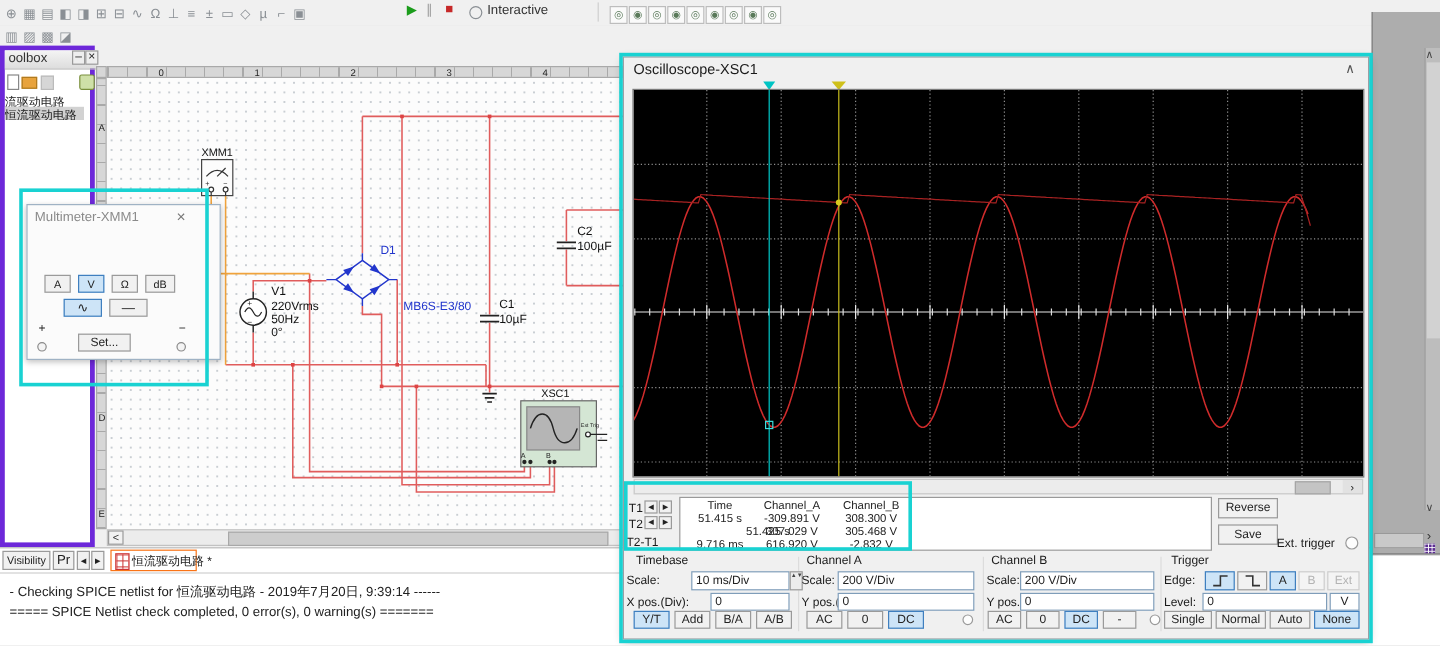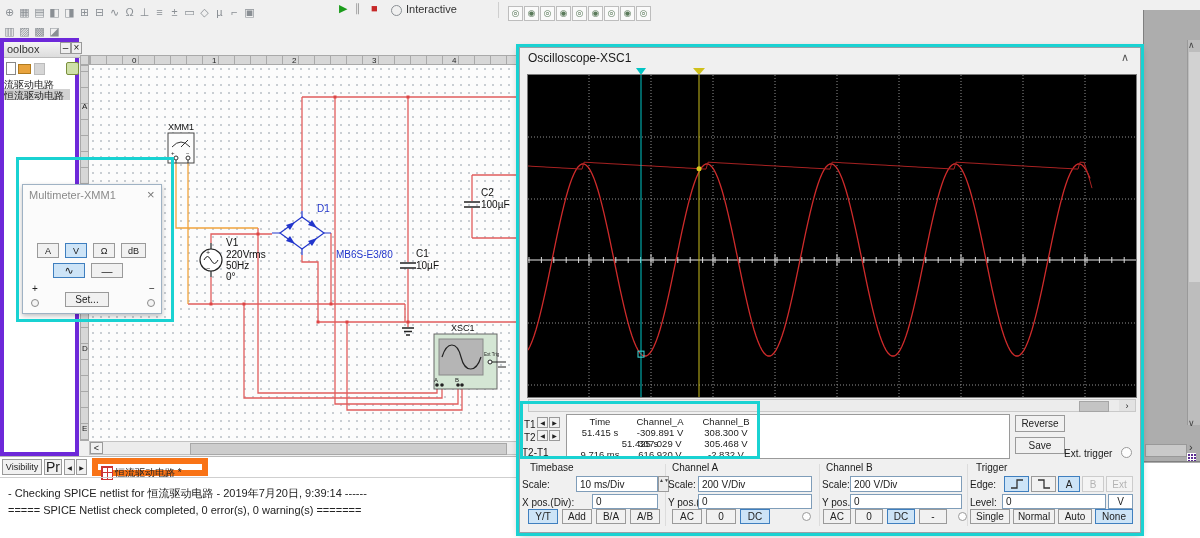--- a/index.html
+++ b/index.html
@@ -191,30 +191,30 @@
       <text x="481" y="208">100µF</text>
       <text x="317" y="212" fill="#2236cc">D1</text>
       <text x="336" y="258" fill="#2236cc">MB6S-E3/80</text>
     </g>
   </svg>
 
   <div class="abs" style="left:0;top:456px;width:1143px;height:82px;background:#fff;border-top:1px solid #b9b9b9;"></div>
   <div class="btn" style="left:2px;top:459px;width:40px;height:16px;font-size:9px;">
     <span>Visibility</span>
     </div>
-  <div class="btn" style="left:44px;top:459px;width:18px;height:16px;font-size:14px;">
+  <div class="btn" style="left:44px;top:459px;width:18px;height:16px;font-size:11px;">
     <span>Pr</span>
     </div>
   <div class="btn" style="left:64px;top:459px;width:11px;height:16px;font-size:6px;">
     <span>◀</span>
     </div>
   <div class="btn" style="left:76px;top:459px;width:11px;height:16px;font-size:6px;">
     <span>▶</span>
     </div>
-  <div class="abs" style="left:92px;top:458px;width:116px;height:18px;background:#fff;border:6px solid #f97316;box-sizing:border-box;">
+  <div class="abs" style="left:92px;top:458px;width:72px;height:18px;background:#fff;border:1px solid #f97316;box-sizing:border-box;">
     <span style="position:absolute;left:3px;top:2px;width:10px;height:12px;background:#fff;border:1px solid #c33;
           background-image:linear-gradient(#c33 1px,transparent 1px),linear-gradient(90deg,#c33 1px,transparent 1px);background-size:5px 5px;"></span>
     <span style="position:absolute;left:17px;top:2px;font-size:10px;white-space:nowrap;">恒流驱动电路 *</span>
   </div>
   <div class="abs" style="left:0;top:477px;width:1143px;height:1px;background:#cfcfcf;"></div>
   <div class="abs" style="left:8px;top:486px;font-size:11px;color:#222;white-space:nowrap;">- Checking SPICE netlist for 恒流驱动电路 - 2019年7月20日, 9:39:14 ------</div>
   <div class="abs" style="left:8px;top:504px;font-size:11px;color:#222;white-space:nowrap;">===== SPICE Netlist check completed, 0 error(s), 0 warning(s) =======</div>
 
   <div class="abs" style="left:1143px;top:10px;width:57px;height:453px;background:#adadad;border-left:1px solid #7f7f7f;box-sizing:border-box;">
     <div class="abs" style="left:43px;top:30px;width:13px;height:385px;background:#bdbdbd;border-left:1px solid #999;">
@@ -223,21 +223,21 @@
     <span class="abs" style="left:44px;top:30px;font-size:9px;color:#444;">∧</span>
     <span class="abs" style="left:44px;top:408px;font-size:9px;color:#444;">∨</span>
     <div class="abs" style="left:1px;top:434px;width:40px;height:11px;background:#c9c9c9;border:1px solid #999;"></div>
     <span class="abs" style="left:45px;top:431px;font-size:11px;color:#333;">›</span>
     <div class="abs" style="left:0;top:451px;width:57px;height:1px;background:#808080;"></div>
     <div class="abs" style="left:43px;top:443px;width:9px;height:8px;background:#5b2d91;
          background-image:linear-gradient(#fff 1px,transparent 1px),linear-gradient(90deg,#fff 1px,transparent 1px);background-size:3px 3px;"></div>
   </div>
   <div class="abs" style="left:1143px;top:463px;width:57px;height:75px;background:#fff;"></div>
 
-  <div class="abs" style="left:22px;top:184px;width:140px;height:130px;background:#fbfbfb;border:1px solid #9fb2c4;box-shadow:0 2px 5px rgba(0,0,0,.25);z-index:10;box-sizing:border-box;text-align:center;">
+  <div class="abs" style="left:22px;top:170px;width:162px;height:130px;background:#fbfbfb;border:1px solid #9fb2c4;box-shadow:0 2px 5px rgba(0,0,0,.25);z-index:10;box-sizing:border-box;text-align:center;">
     <span style="position:absolute;left:6px;top:4px;font-size:11px;color:#8a8a8a;">Multimeter-XMM1</span>
     <span style="position:absolute;left:124px;top:2px;font-size:13px;color:#777;">×</span>
     <div class="btn" style="left:14px;top:58px;width:22px;height:15px;font-size:9px;">
         <span>A</span>
       </div>
     <div class="btn sel" style="left:42px;top:58px;width:22px;height:15px;font-size:9px;">
         <span>V</span>
       </div>
     <div class="btn" style="left:70px;top:58px;width:22px;height:15px;font-size:9px;">
         <span>Ω</span>

